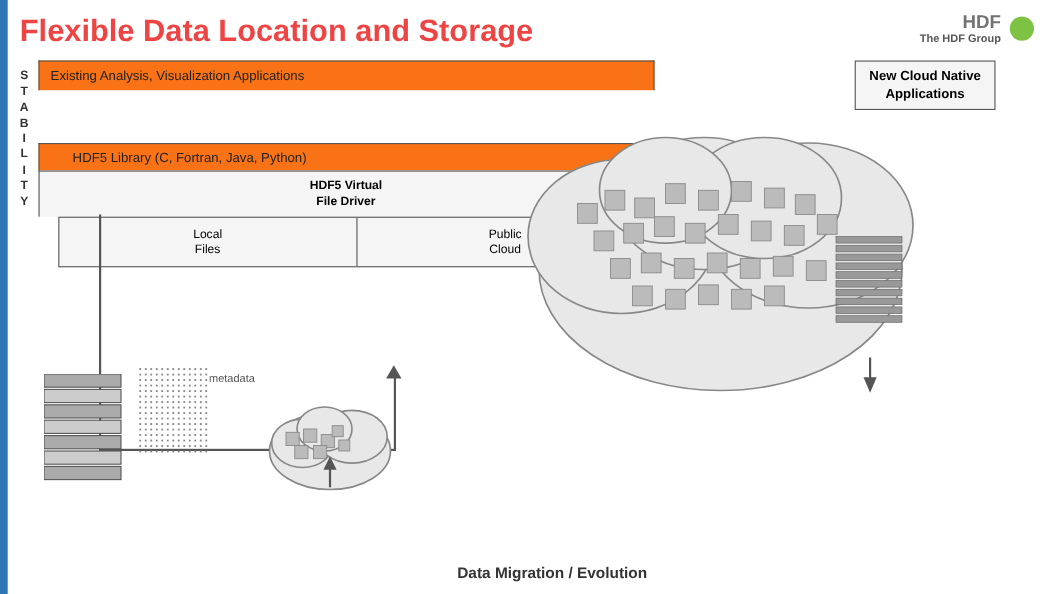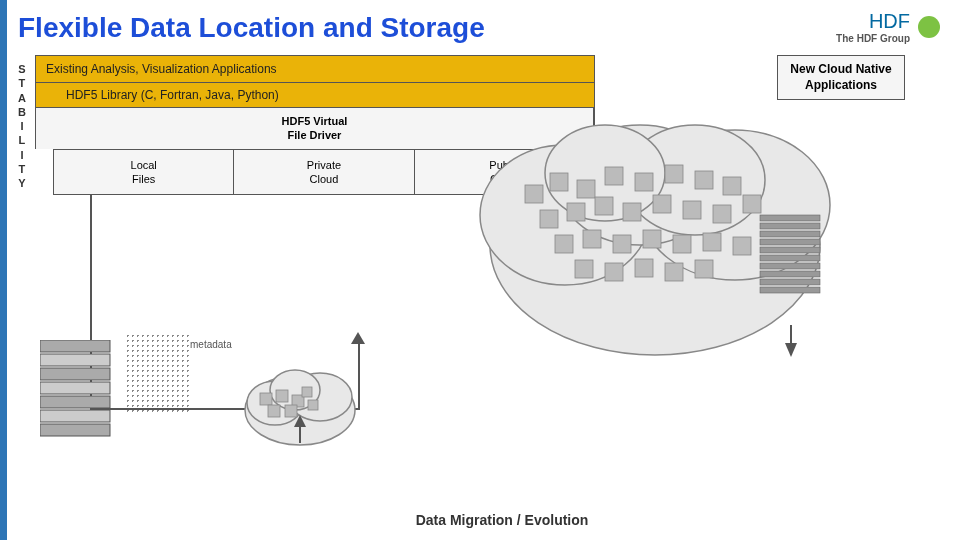--- a/index.html
+++ b/index.html
@@ -12,21 +12,21 @@
       position: relative;
     }
 
     
     .page-title {
       position: absolute;
       top: 12px;
       left: 18px;
       font-size: 28px;
       font-weight: bold;
-      color: #1d4ed8;
+      color: #ef4444;
     }
 
     
     .logo-area {
       position: absolute;
       top: 10px;
       right: 20px;
       display: flex;
       align-items: center;
       gap: 8px;
@@ -67,28 +67,28 @@
     
     .stack-boxes {
       position: absolute;
       top: 0;
       left: 0;
       width: 560px;
     }
 
     .box-row {
       border: 1.5px solid #555;
-      background: #eab308;
+      background: #f97316;
       padding: 4px 10px;
       font-size: 12px;
       color: #222;
       margin-bottom: 0;
     }
     .box-row.top { border-bottom: none; }
-    .box-row.mid { border-bottom: none; }
+    .box-row.mid { border-bottom: none; margin-top: 48px; }
 
     
     .inner-box-row {
       display: flex;
       border: 1.5px solid #555;
       border-bottom: none;
       background: #f5f5f5;
       gap: 28px;
     }
     .inner-box-left {
@@ -179,21 +179,21 @@
     }
 
   </style>
 </head>
 <body>
 
 <div class="page-title">Flexible Data Location and Storage</div>
 
 <div class="logo-area">
   <div style="text-align:right;">
-    <div style="font-size:20px;font-weight:normal;color:#0369a1;">HDF</div>
+    <div style="font-size:17px;font-weight:bold;color:#737373;">HDF</div>
     <div style="font-size:10px;color:#555;font-weight:bold;margin-left:29px;">The HDF Group</div>
   </div>
   <div class="logo-circle"></div>
 </div>
 
 <div class="stability-label">
   <span>S</span>
     <span>T</span>
     <span>A</span>
     <span>B</span>
@@ -211,21 +211,20 @@
   <div class="stack-boxes">
     <div class="box-row top" style="padding:6px 10px;font-size:12px;">Existing Analysis, Visualization Applications</div>
     <div class="box-row mid" style="padding:5px 10px 5px 30px;font-size:12px;">HDF5 Library (C, Fortran, Java, Python)</div>
     <div class="inner-box-row">
       <div class="inner-box-left">
         HDF5 Virtual<br>File Driver
       </div>
     </div>
     <div class="storage-row">
       <div class="storage-box">Local<br>Files</div>
-      <div class="storage-box">Private<br>Cloud</div>
       <div class="storage-box">Public<br>Cloud</div>
     </div>
   </div>
 
   <div class="new-cloud-box">
     New Cloud Native<br>Applications
   </div>
 
   <div style="position:absolute;left:55px;top:140px;width:2px;height:215px;background:#555;"></div>
 

